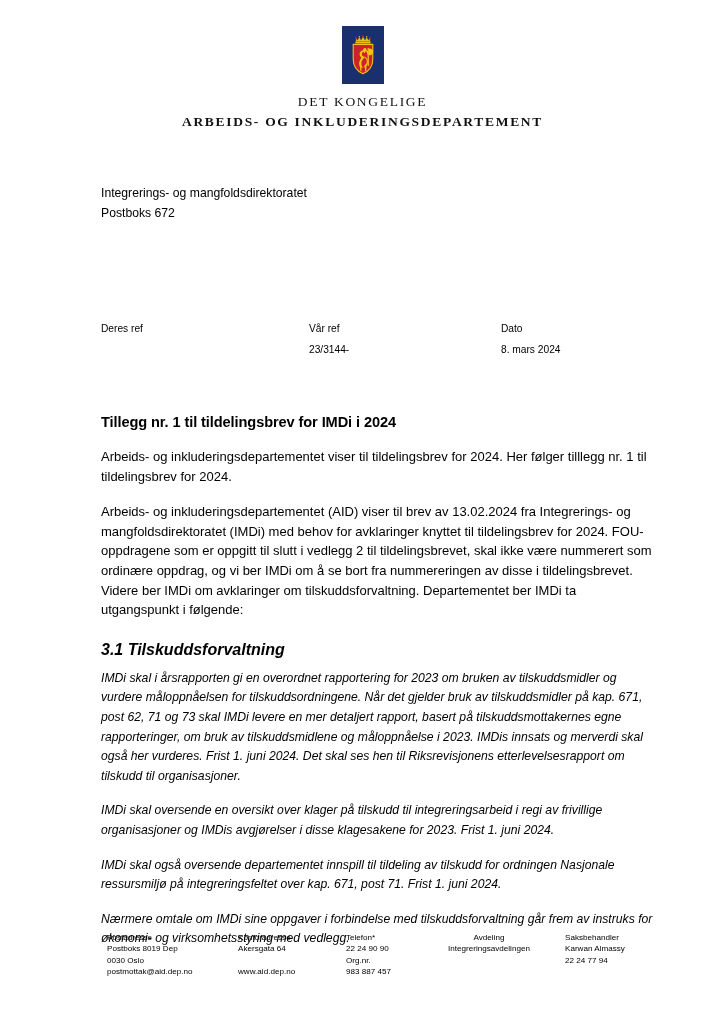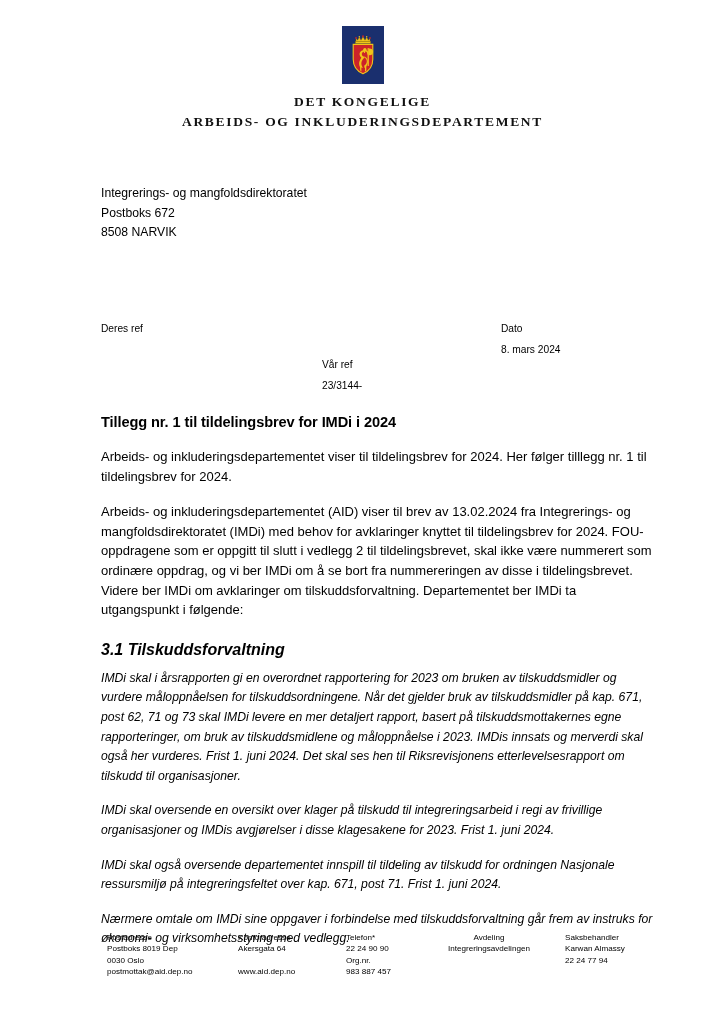--- a/index.html
+++ b/index.html
@@ -38,21 +38,21 @@
     display: inline-block;
     vertical-align: top;
   }
   .dept-lines {
     margin-top: 8px;
     line-height: 1.45;
   }
   .dept-line-1 {
     font-family: "Liberation Serif", serif;
     font-size: 13.5px;
-    font-weight: bold;
+    font-weight: normal;
     letter-spacing: 1.7px;
     color: #111111;
   }
   .dept-line-2 {
     font-family: "Liberation Serif", serif;
     font-size: 13.5px;
     font-weight: bold;
     letter-spacing: 1.7px;
     color: #111111;
   }
@@ -75,21 +75,21 @@
     left: 101px;
     width: 560px;
     font-size: 10.2px;
     line-height: 21px;
   }
   .refrow .col {
     position: absolute;
     top: 0;
   }
   .col-deres { left: 0; }
-  .col-var   { left: 221px; margin-top: 36px; }
+  .col-var   { left: 208px; }
   .col-dato  { left: 400px; }
   .ref-label { color: #000; }
   .ref-value { color: #000; }
 
   
   .body-area {
     position: absolute;
     top: 412px;
     left: 101px;
     width: 552px;
@@ -192,21 +192,20 @@
     </div>
     <div class="dept-lines">
       <div class="dept-line-1">DET KONGELIGE</div>
       <div class="dept-line-2">ARBEIDS- OG INKLUDERINGSDEPARTEMENT</div>
     </div>
   </div>
 
   <div class="recipient">
     <div>Integrerings- og mangfoldsdirektoratet</div>
     <div>Postboks 672</div>
-    <div>8508 NARVIK</div>
   </div>
 
   <div class="refrow">
     <div class="col col-deres">
       <div class="ref-label">Deres ref</div>
       <div class="ref-value"></div>
     </div>
     <div class="col col-var">
       <div class="ref-label">Vår ref</div>
       <div class="ref-value">23/3144-</div>

